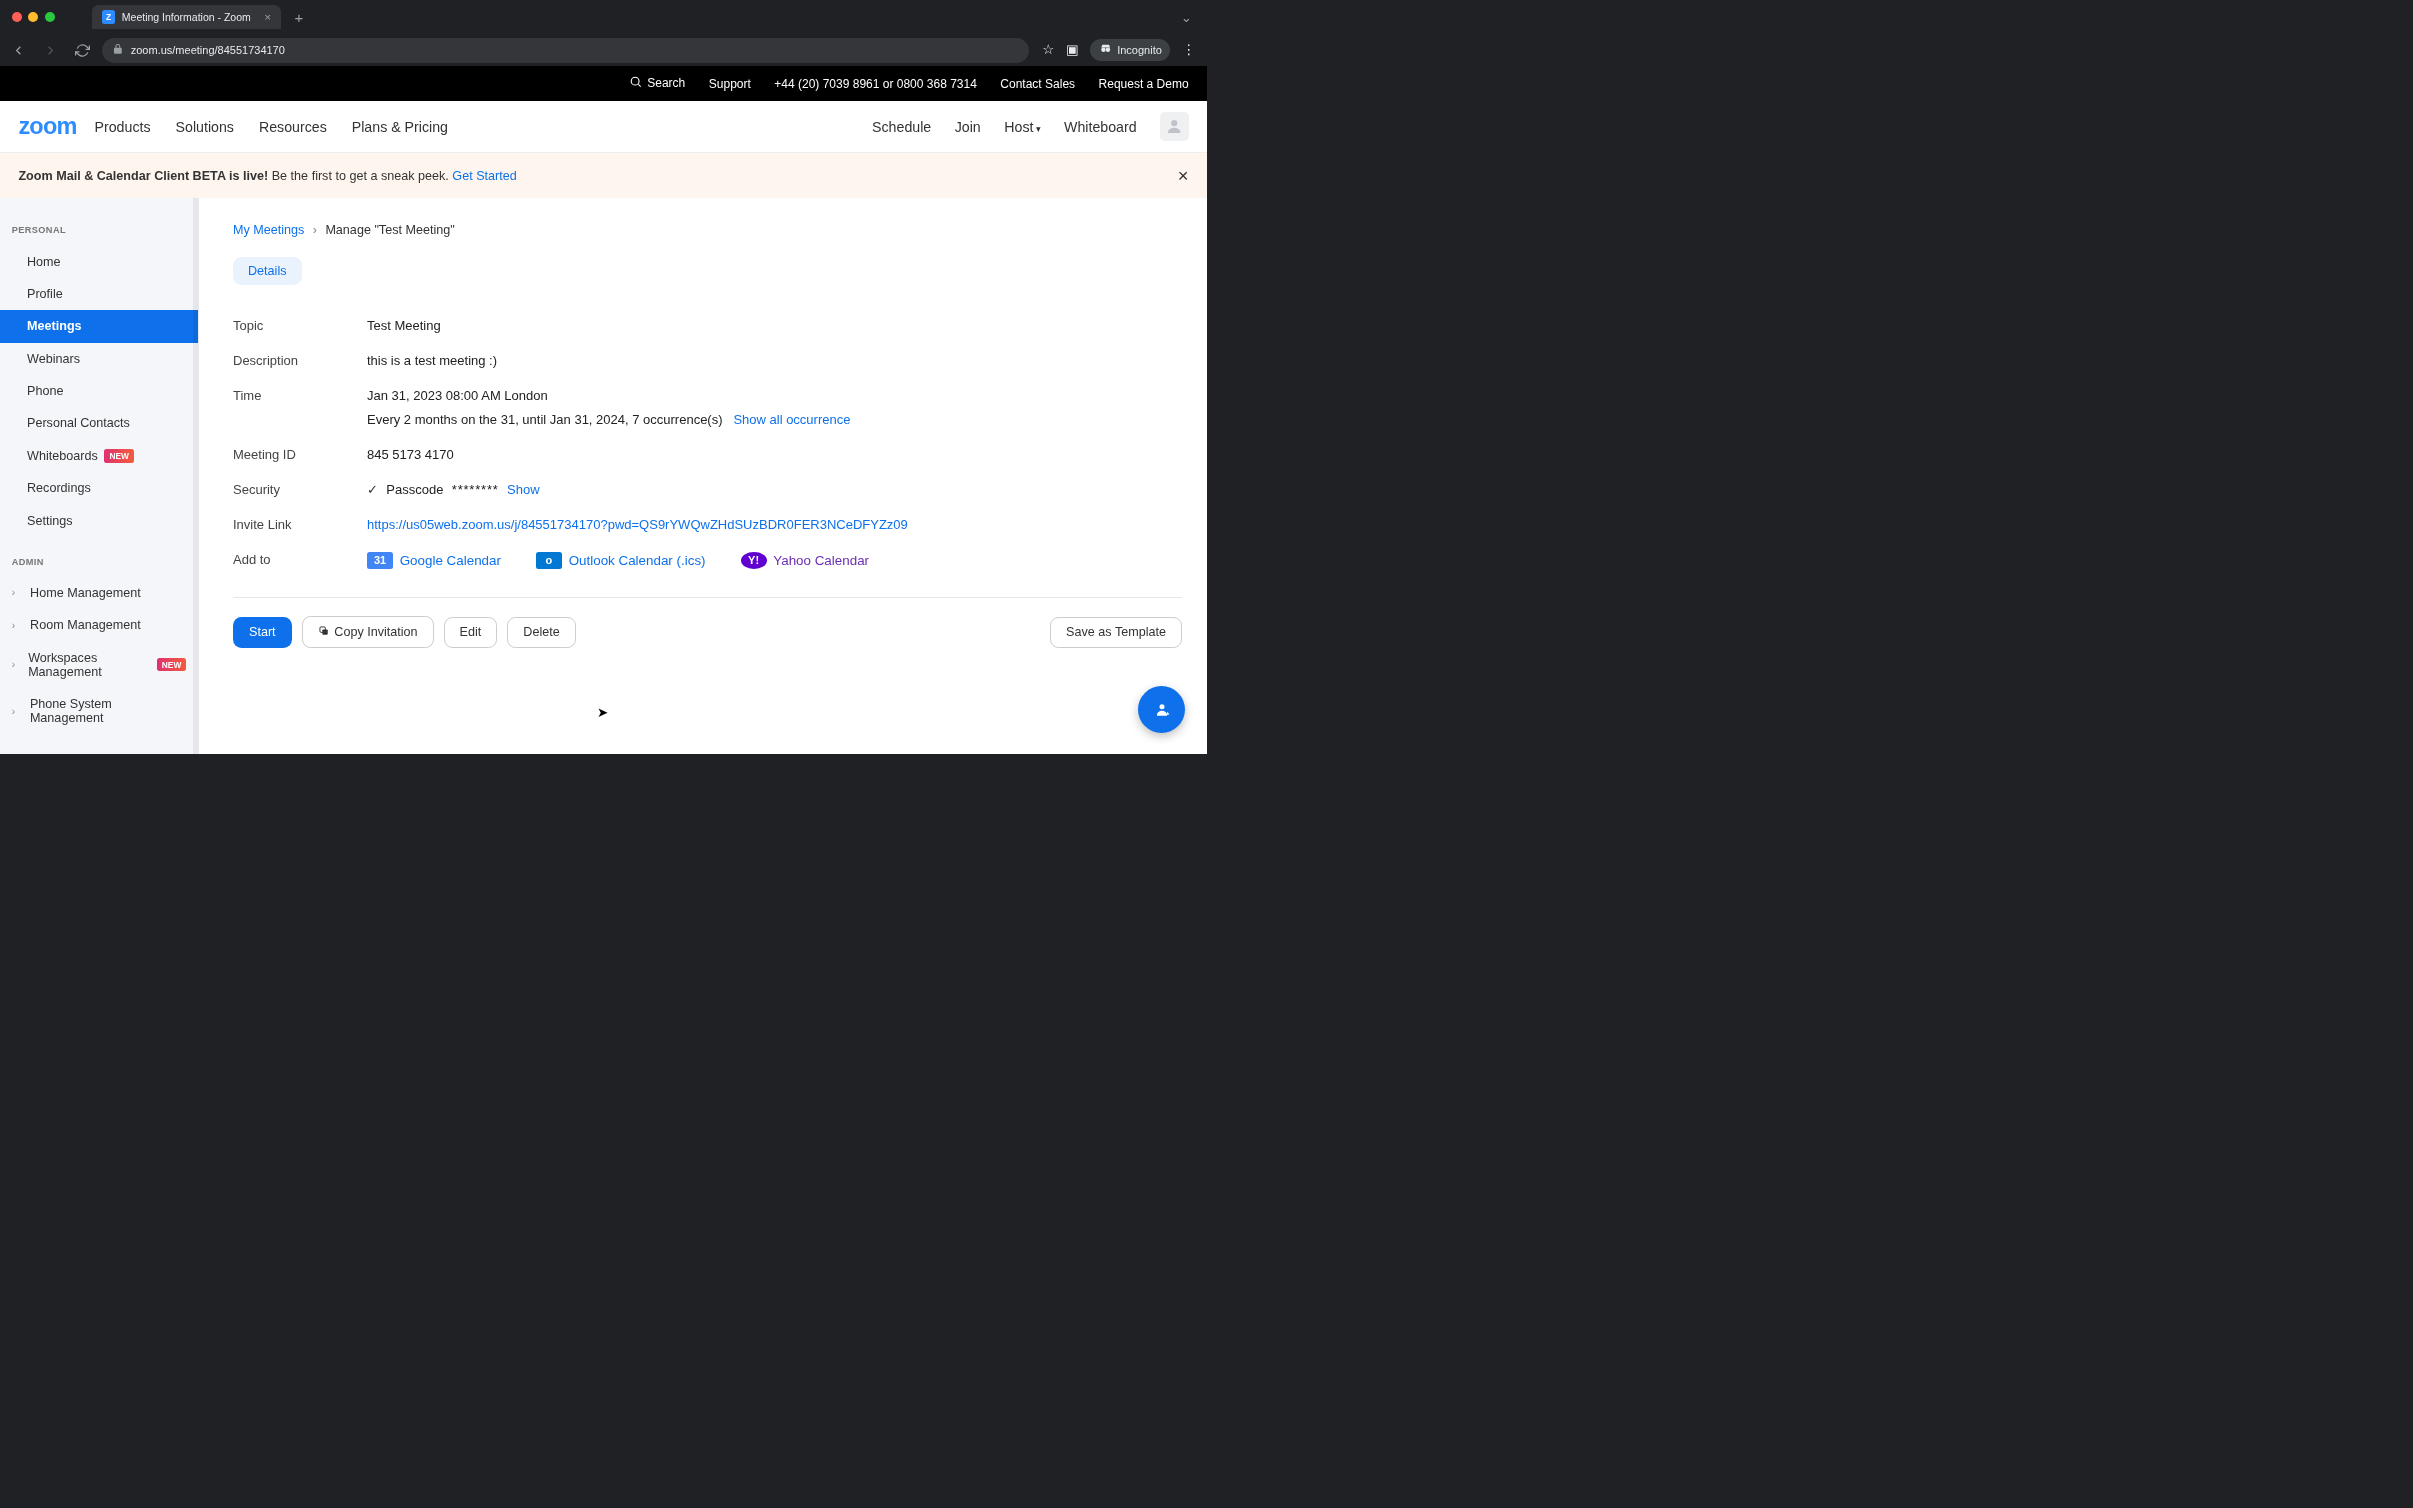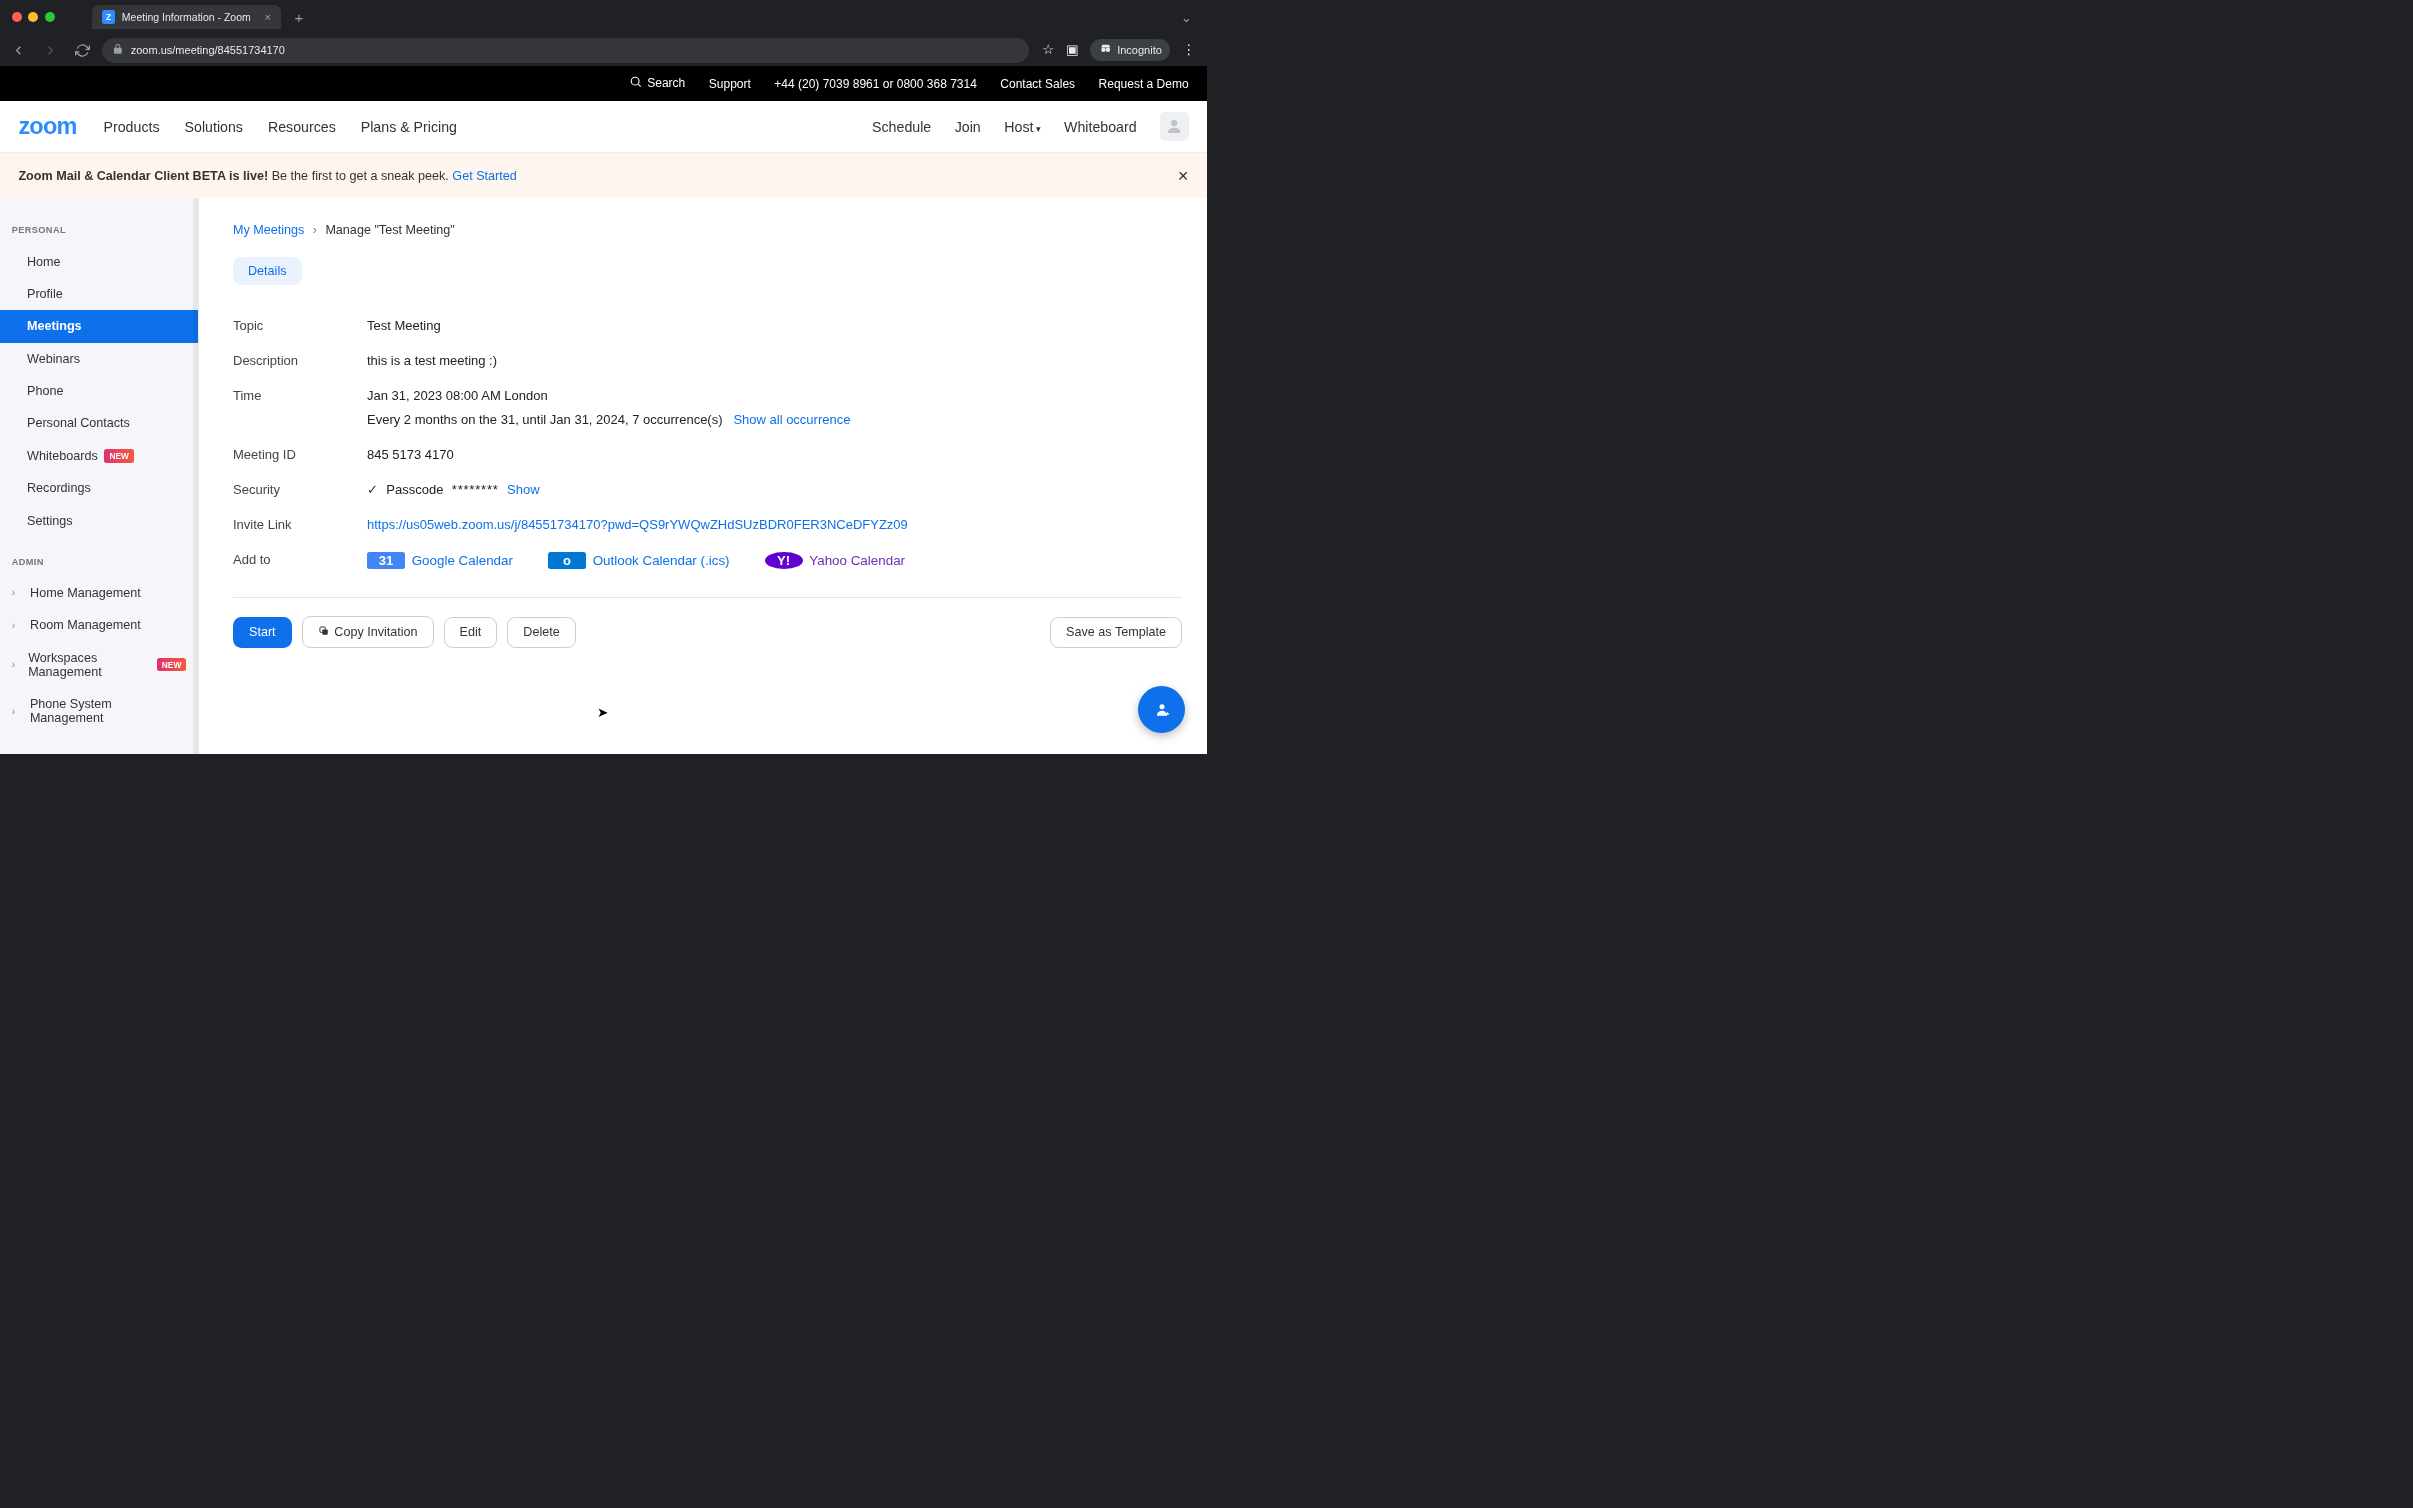--- a/index.html
+++ b/index.html
@@ -29,21 +29,21 @@
 
   
   .page { background: #fff; height: 689px; position: relative; overflow:hidden;}
 
   
   .utility-bar { background: #000; color: #fff; height: 35px; display: flex; align-items: center; justify-content: flex-end; padding: 0 18.4px; gap: 23.5px; font-size: 12px; }
   .utility-bar .search { display: flex; align-items: center; gap: 5px; cursor: pointer; }
   .utility-bar a { color: #fff; text-decoration: none; cursor: pointer; }
 
   
-  .main-nav { background: #fff; height: 52px; display: flex; align-items: center; padding: 0 18.4px; gap: 27px; border-bottom: 0.8px solid #eee; }
+  .main-nav { background: #fff; height: 52px; display: flex; align-items: center; padding: 0 18.4px; gap: 18px; border-bottom: 0.8px solid #eee; }
   .zoom-logo { color: #2D8CFF; font-weight: 800; font-size: 23.5px; letter-spacing: -0.8px; }
   .main-nav .nav-links { display: flex; gap: 25px; font-size: 14.2px; color: #333; }
   .main-nav .nav-links span { cursor: pointer; }
   .main-nav .right { margin-left: auto; display: flex; align-items: center; gap: 23.5px; font-size: 14.2px; font-weight: 500; }
   .main-nav .right span { cursor: pointer; color: #333; }
   .host-caret { font-size: 9.2px; margin-left: 2.5px; }
   .avatar { width: 28.5px; height: 28.5px; border-radius: 5px; background: #eef0f2; display:flex;align-items:center;justify-content:center; }
 
   
   .banner { background: #fef6ee; display: flex; align-items: center; padding: 11.7px 18.4px; font-size: 12.6px; color: #333; }
@@ -75,21 +75,21 @@
   .detail-value { flex: 1; color: #222; }
   .detail-value .sub { margin-top: 8.4px; }
   .link-blue { color: #0e71eb; cursor: pointer; }
   .link-url { color: #0e71eb; word-break: break-all; }
   .passcode-row { display: flex; align-items: center; gap: 8.4px; }
   .checkmark { color: #333; }
   .dots { letter-spacing: 0.8px; }
 
   .cal-row { display: flex; gap: 35px; align-items: center; }
   .cal-item { display: flex; align-items: center; gap: 6.7px; cursor: pointer; }
-  .cal-icon { width: 38px; height: 17px; border-radius: 2.5px; display:flex;align-items:center;justify-content:center;color:#fff;font-size:13px;font-weight:bold;}
+  .cal-icon { width: 26px; height: 17px; border-radius: 2.5px; display:flex;align-items:center;justify-content:center;color:#fff;font-size:11px;font-weight:bold;}
   .gcal { background:#4285f4; }
   .ocal { background:#0078d4; }
   .ycal { background:#6001d2; border-radius:50%; }
   .cal-label-blue { color:#0e71eb; font-size:13.4px;}
   .cal-label-purple { color:#6b2fb3; font-size:13.4px;}
 
   .divider { height:0.8px; background:#e6e6e6; margin: 18.4px 0; }
 
   .action-bar { display: flex; align-items: center; gap: 10px; }
   .btn { padding: 7.5px 15px; border-radius: 8.4px; font-size: 12.6px; cursor: pointer; border: 0.8px solid transparent; }

